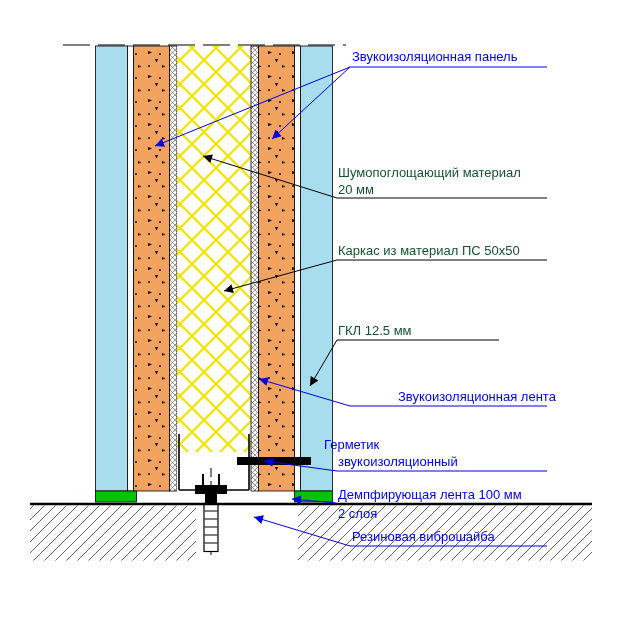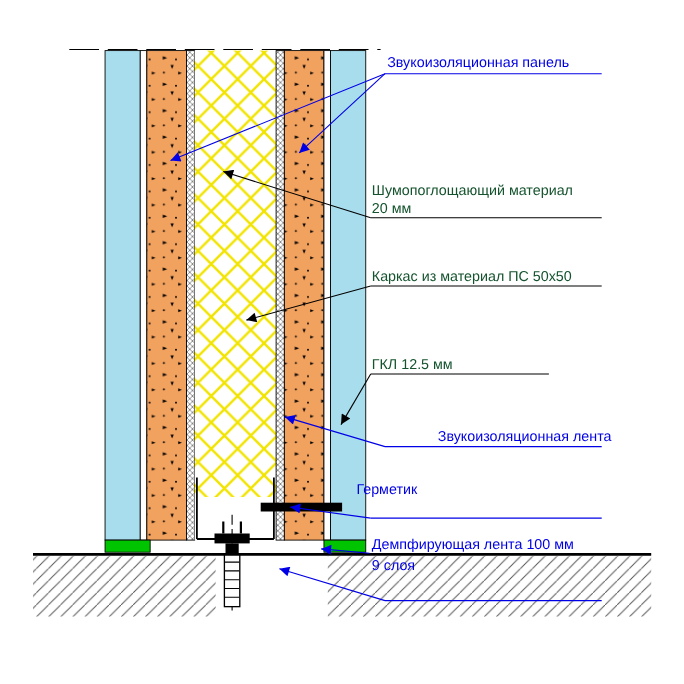--- a/index.html
+++ b/index.html
@@ -134,18 +134,20 @@
   <div class="lbl" style="left:338px;top:166px;">Шумопоглощающий материал</div>
   <div class="lbl" style="left:338px;top:183px;">20 мм</div>
 
   <div class="lbl" style="left:338px;top:244px;">Каркас из материал ПС 50x50</div>
 
   <div class="lbl" style="left:338px;top:324px;">ГКЛ 12.5 мм</div>
 
   <div class="lbl blue" style="left:364px;top:390px;margin-left:34px;">Звукоизоляционная лента</div>
 
   <div class="lbl blue" style="left:324px;top:438px;">Герметик</div>
+  <div class="lbl blue" style="left:338px;top:455px;">звукоизоляционный</div>
 
   <div class="lbl blue" style="left:338px;top:488px;text-align:right;">Демпфирующая лента 100 мм</div>
-  <div class="lbl blue" style="left:338px;top:507px;">9 слоя</div>
+  <div class="lbl blue" style="left:338px;top:507px;">2 слоя</div>
 
+  <div class="lbl blue" style="left:352px;top:530px;">Резиновая виброшайба</div>
 
 </div>
 
 </body></html>

